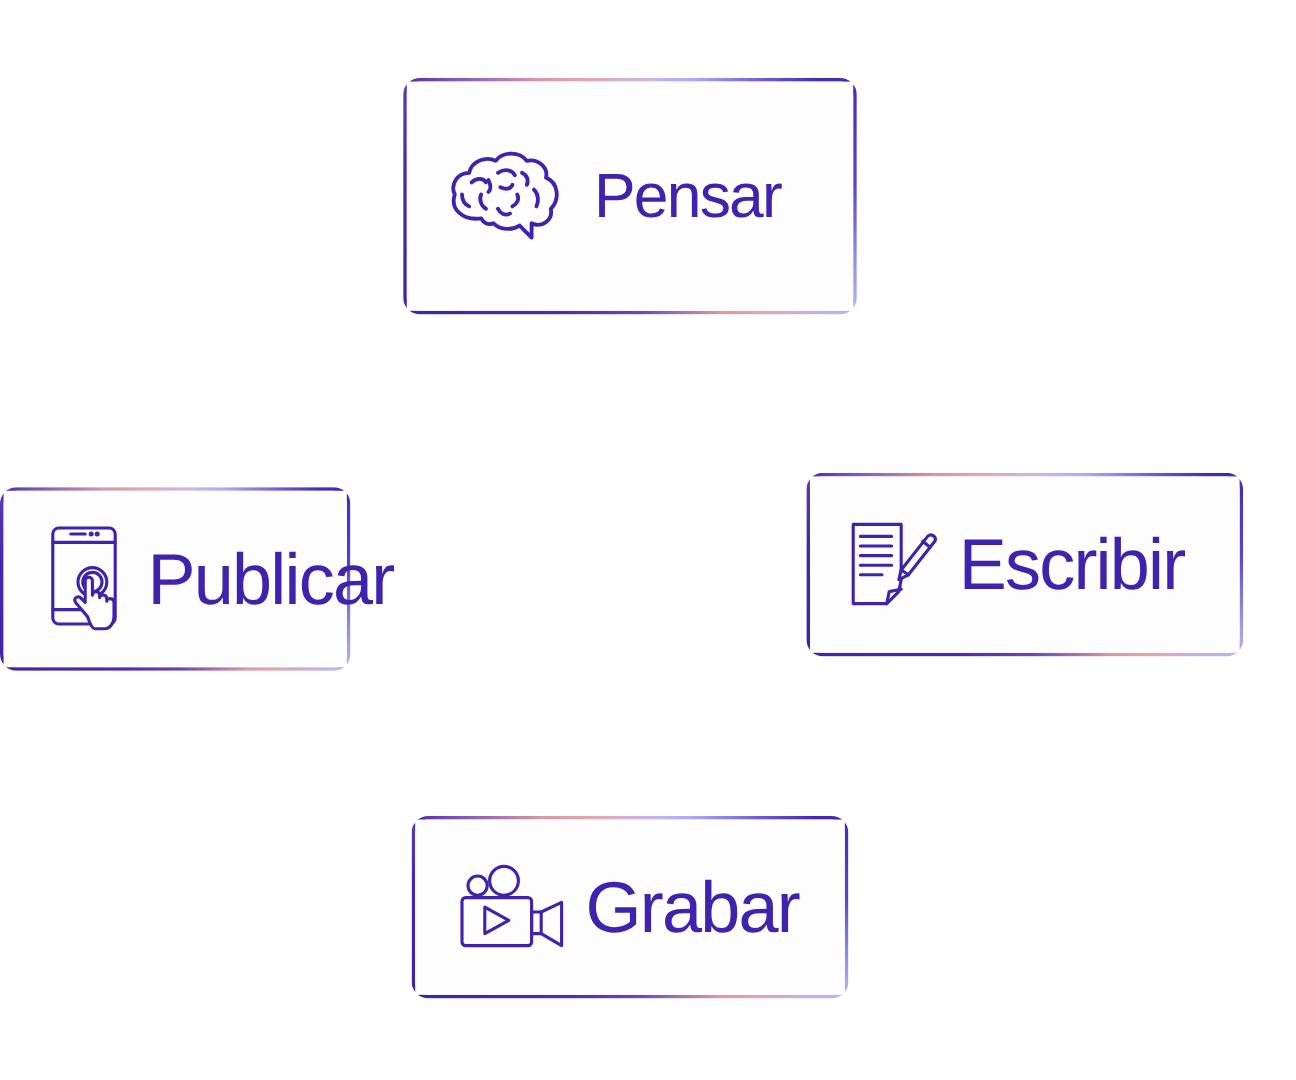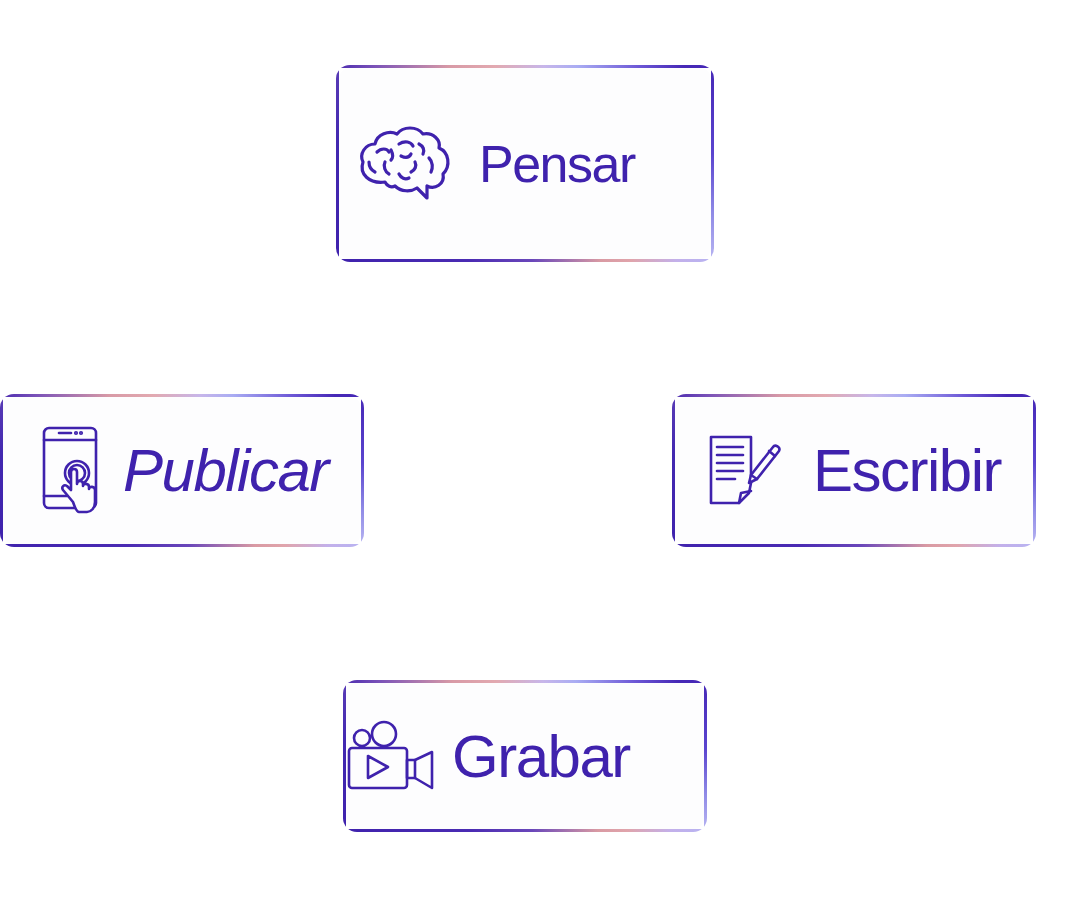--- a/index.html
+++ b/index.html
@@ -27,35 +27,35 @@
   }
   .icon { flex:0 0 auto; display:flex; align-items:center; justify-content:center; }
   .icon svg { display:block; }
   .label {
     color:#3f22ad;
     font-family: "Liberation Sans", sans-serif;
     letter-spacing:-1.5px;
     white-space:nowrap;
   }
   #card-pensar { left:336px; top:65px; width:378px; height:197px; }
-  #card-pensar .card-inner { padding-left:16px; }
+  #card-pensar .card-inner { padding-left:32px; }
   #card-pensar .icon { width:100px; }
   #card-pensar .label { font-size:52px; line-height:44px; margin-left:24px; }
   #card-pensar .label span { display:block; }
 
-  #card-publicar { left:0px; top:394px; width:364px; height:153px;font-style:italic; }
+  #card-publicar { left:0px; top:406px; width:292px; height:153px; }
   #card-publicar .card-inner { padding-left:38px; }
   #card-publicar .label { font-size:60px; margin-left:18px; }
 
   #card-escribir { left:672px; top:394px; width:364px; height:153px; }
   #card-escribir .card-inner { padding-left:30px; }
-  #card-escribir .label { font-size:60px; margin-left:24px; }
+  #card-escribir .label { font-size:60px; margin-left:10px; }
 
   #card-grabar { left:343px; top:680px; width:364px; height:152px; }
-  #card-grabar .card-inner { }
+  #card-grabar .card-inner { padding-left:36px; }
   #card-grabar .label { font-size:60px; margin-left:16px; }
 </style>
 </head>
 <body>
 
 <div class="card" id="card-pensar">
   <div class="card-inner">
     <div class="icon">
       <svg width="100" height="84" viewBox="0 0 100 84" fill="none" stroke="#3f22ad" stroke-width="3.2" stroke-linecap="round" stroke-linejoin="round">
         <path d="M30 60 C14 62 4 52 8 40 C4 32 10 22 20 22 C22 12 34 8 42 12 C48 4 62 4 68 12 C78 10 86 18 84 26 C94 30 96 44 88 52 C90 62 80 68 72 64 L72 76 L62 66 C56 70 46 70 40 64 C36 66 32 64 30 60 Z"></path>

